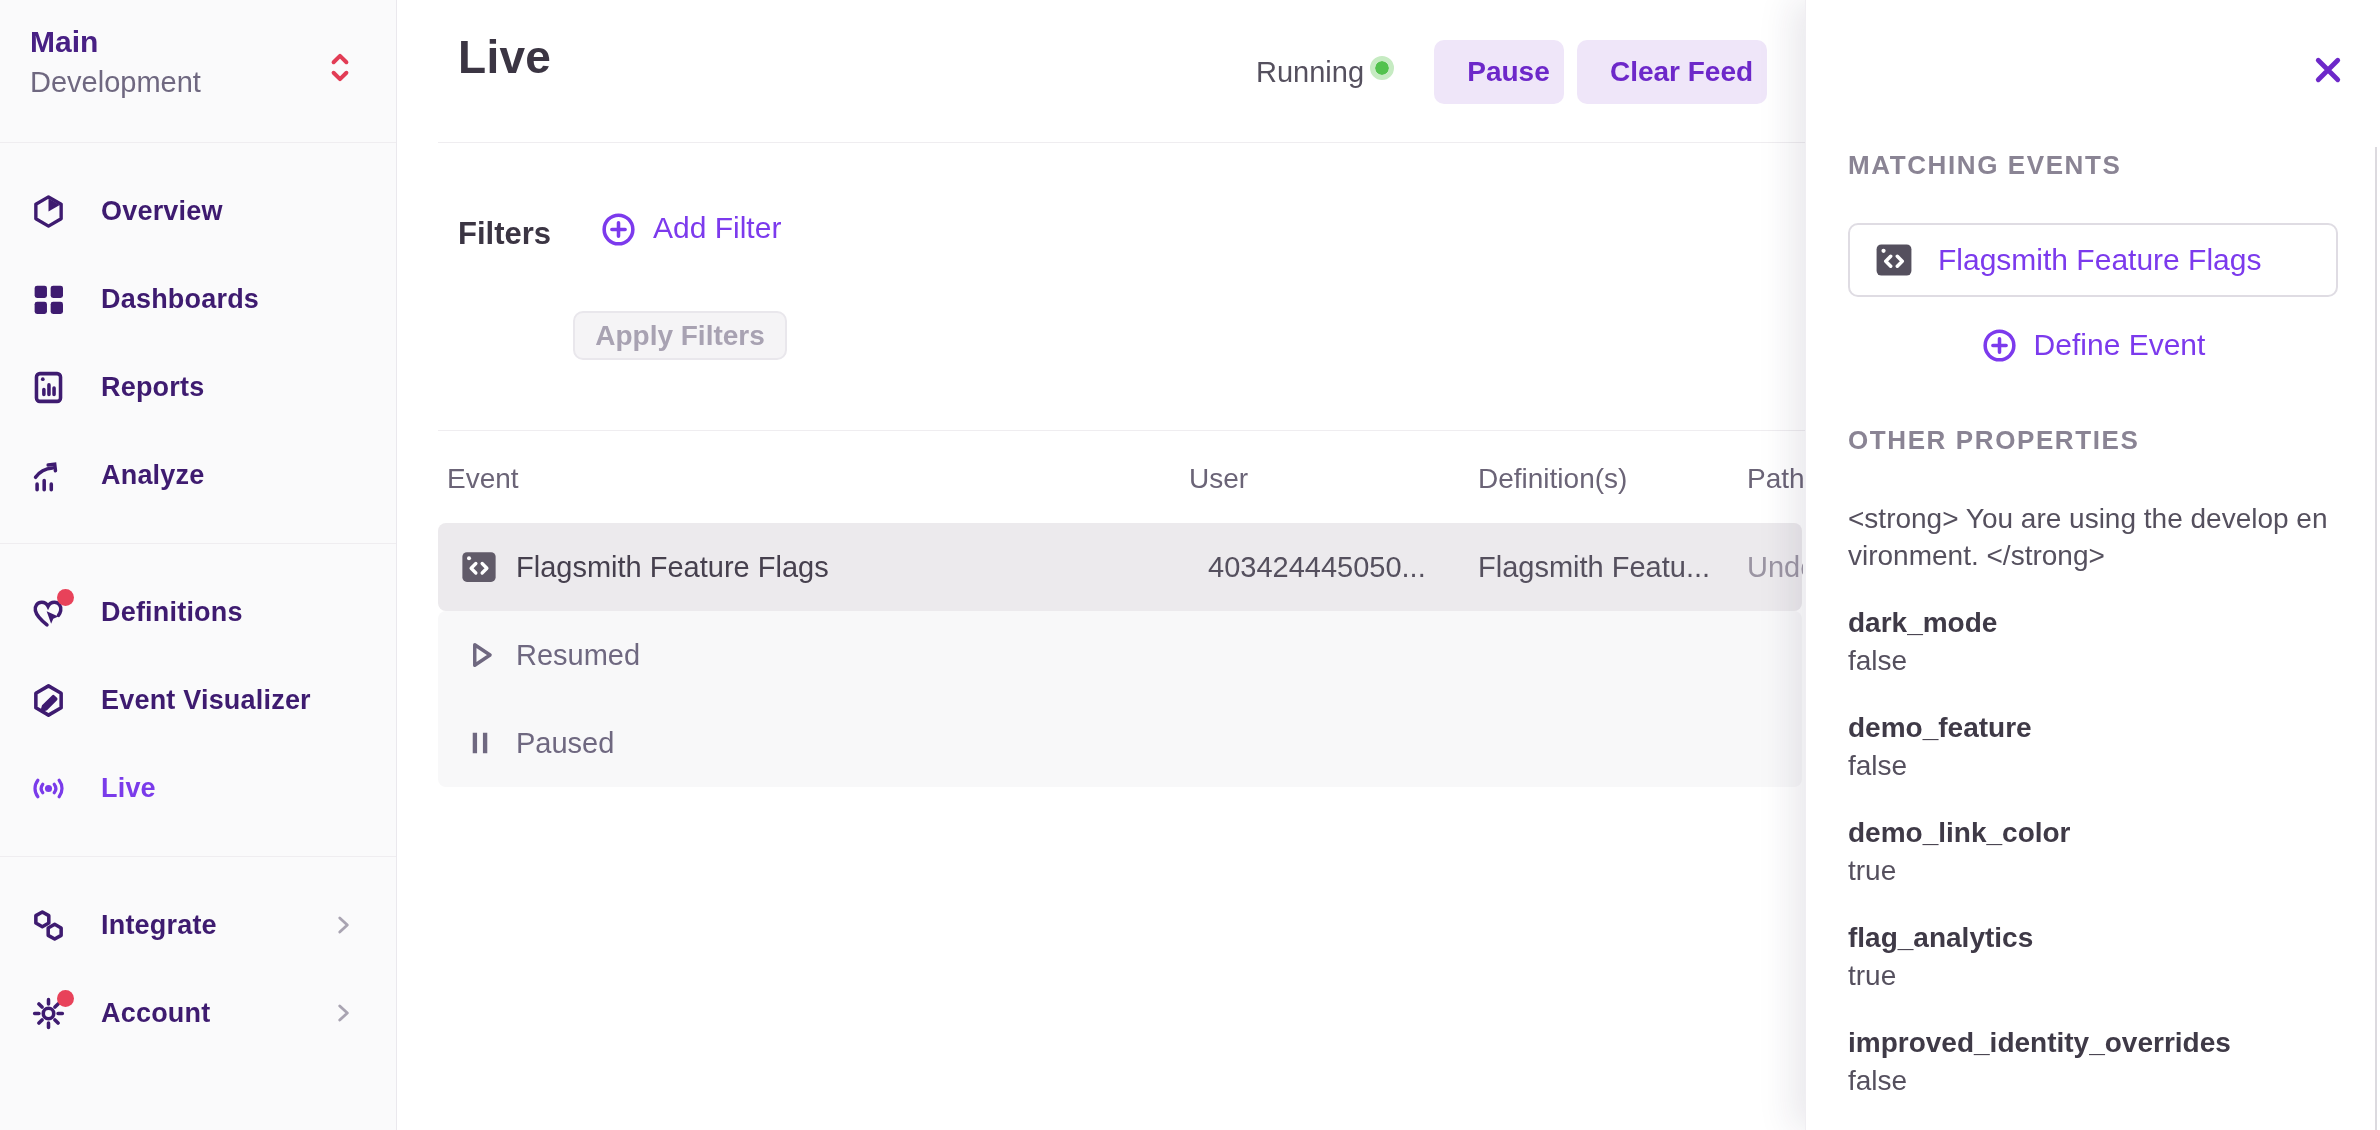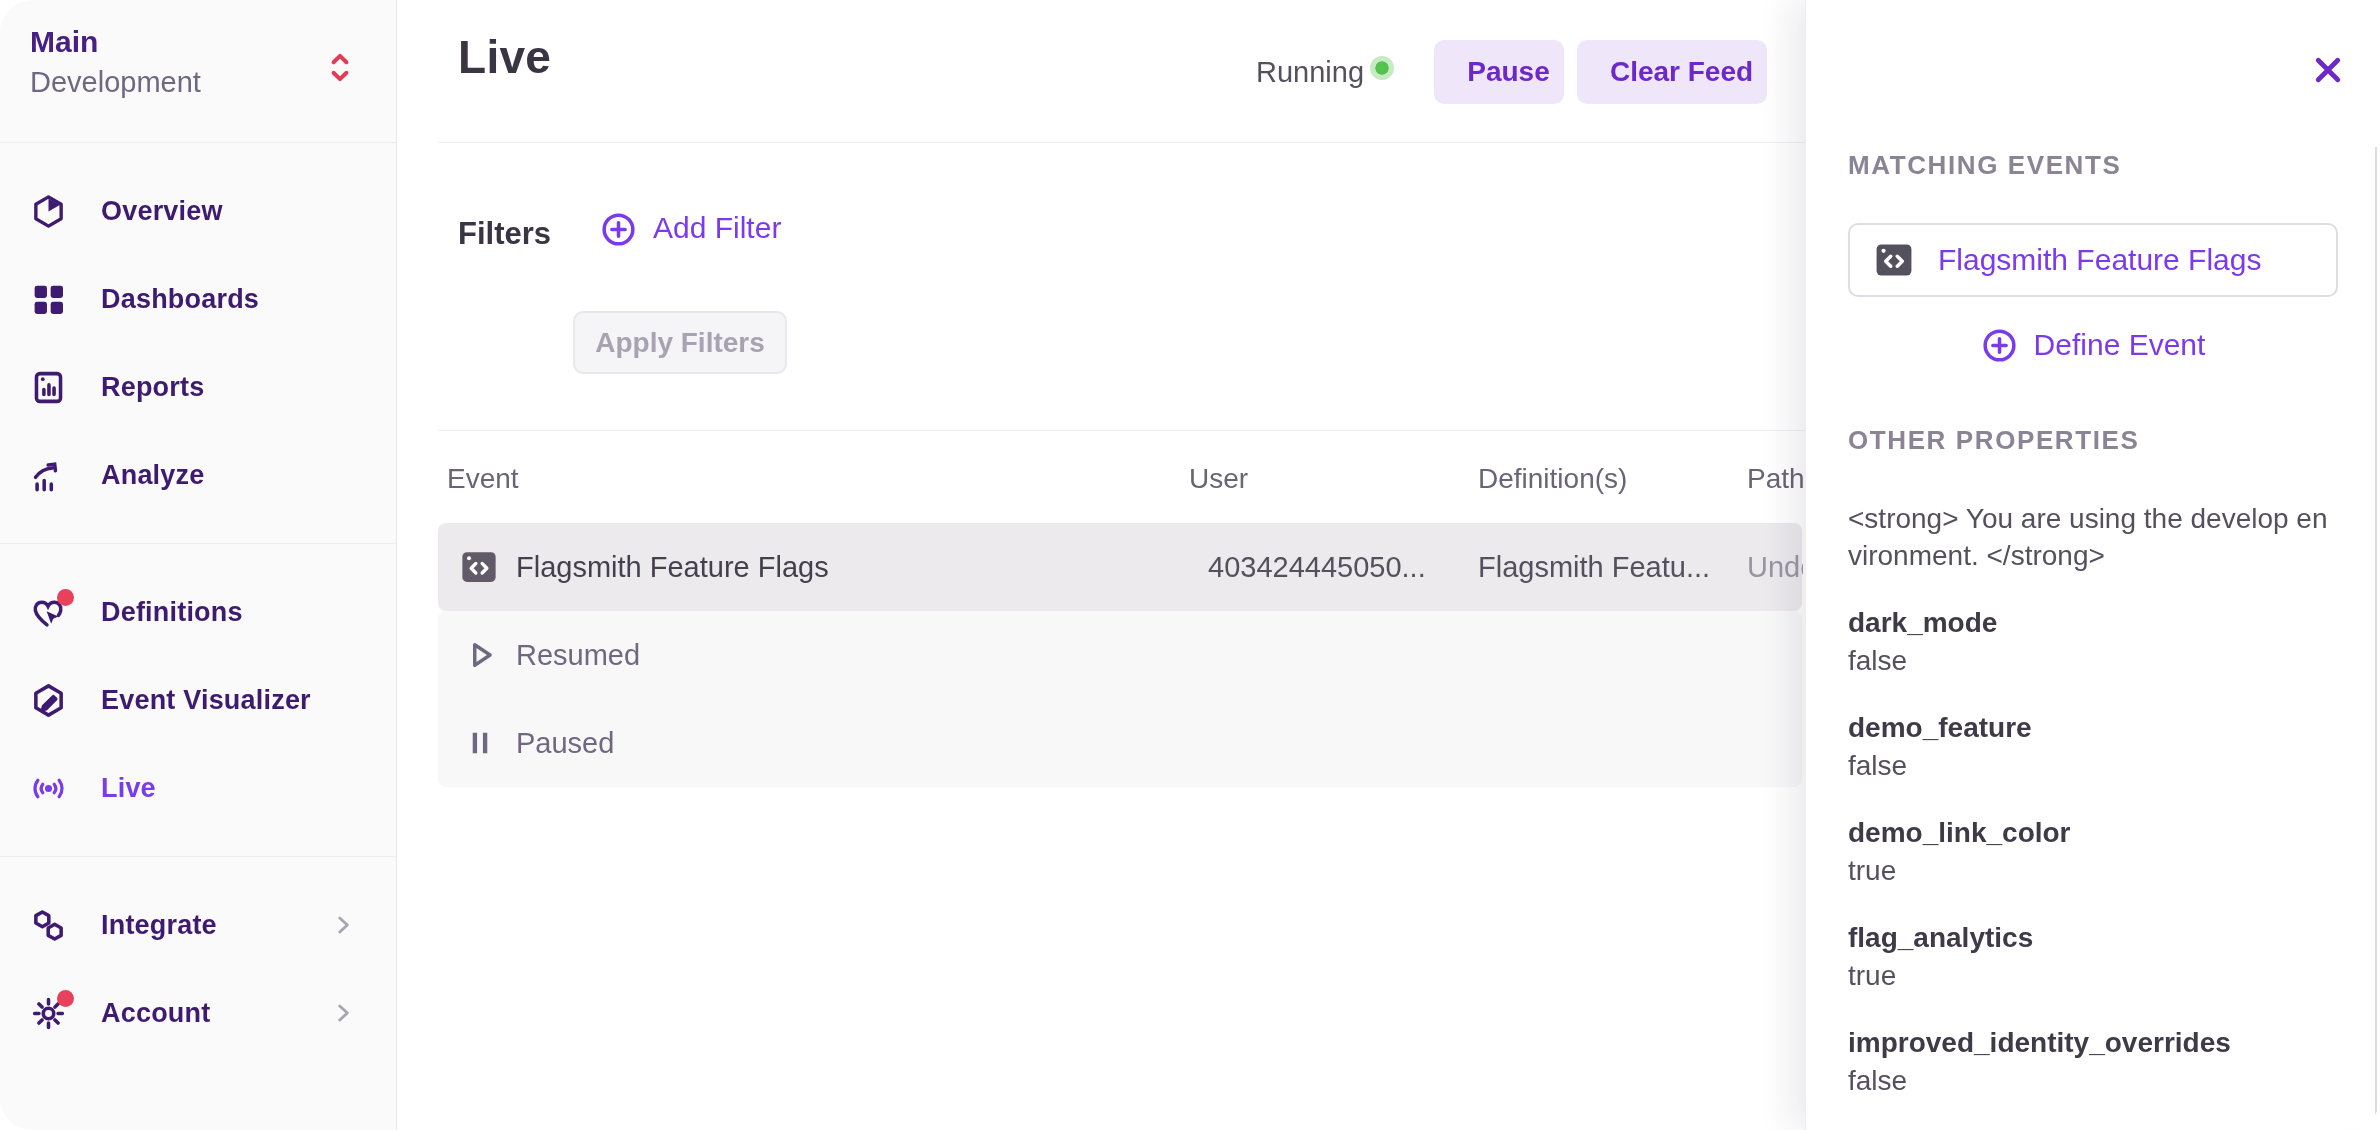--- a/index.html
+++ b/index.html
@@ -5,21 +5,20 @@
   * { margin: 0; padding: 0; box-sizing: border-box; }
   html, body { background: #ffffff; }
   body { font-family: "Liberation Sans", "DejaVu Sans", sans-serif; }
   .app {
     position: relative;
     width: 2380px;
     height: 1130px;
     overflow: hidden;
     background: #ffffff;
     color: #3b3543;
-    border-radius: 32px;
   }
 
   
   .sidebar {
     position: absolute;
     left: 0; top: 0; bottom: 0;
     width: 397px;
     background: #fafafb;
     border-right: 1px solid #eae8ed;
     z-index: 2;
@@ -78,21 +77,21 @@
   .btn-clear { left: 1180px; width: 190px; }
   .hdiv { position: absolute; left: 41px; right: 0; height: 1px; background: #efedf0; }
   .hdiv.d1 { top: 142px; }
   .hdiv.d2 { top: 430px; }
 
   .filters-label { position: absolute; left: 61px; top: 216px; font-size: 31px; font-weight: bold; color: #3b3543; }
   .add-filter { position: absolute; left: 203px; top: 211px; display: flex; gap: 16px; cursor: pointer; background: none; border: none; font-family: inherit; }
   .add-filter svg { width: 37px; height: 37px; display: block; }
   .add-filter .link-label { font-size: 30px; color: #7c3aed; }
   .btn-apply {
-    position: absolute; left: 176px; top: 311px; width: 214px; height: 63px;
+    position: absolute; left: 176px; top: 311px; width: 214px; height: 49px;
     display: flex; align-items: center; justify-content: center;
     background: #f5f4f6; color: #a8a2b2; border: 2px solid #e9e7ec; border-radius: 10px;
     font-size: 28px; font-weight: bold; font-family: inherit; cursor: default;
   }
 
   .col-head { position: absolute; top: 463px; font-size: 28px; color: #6b6477; }
   .col-head.c-event { left: 50px; }
   .col-head.c-user { left: 792px; }
   .col-head.c-def  { left: 1081px; }
   .col-head.c-path { left: 1350px; }

